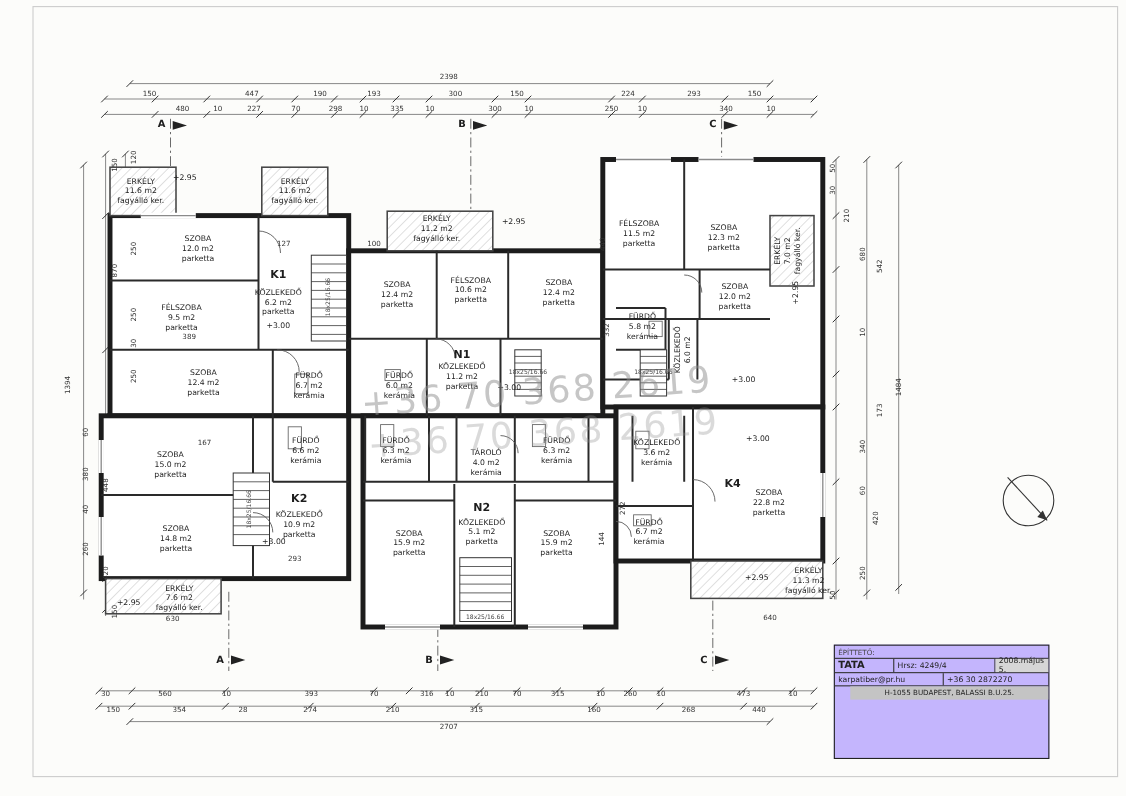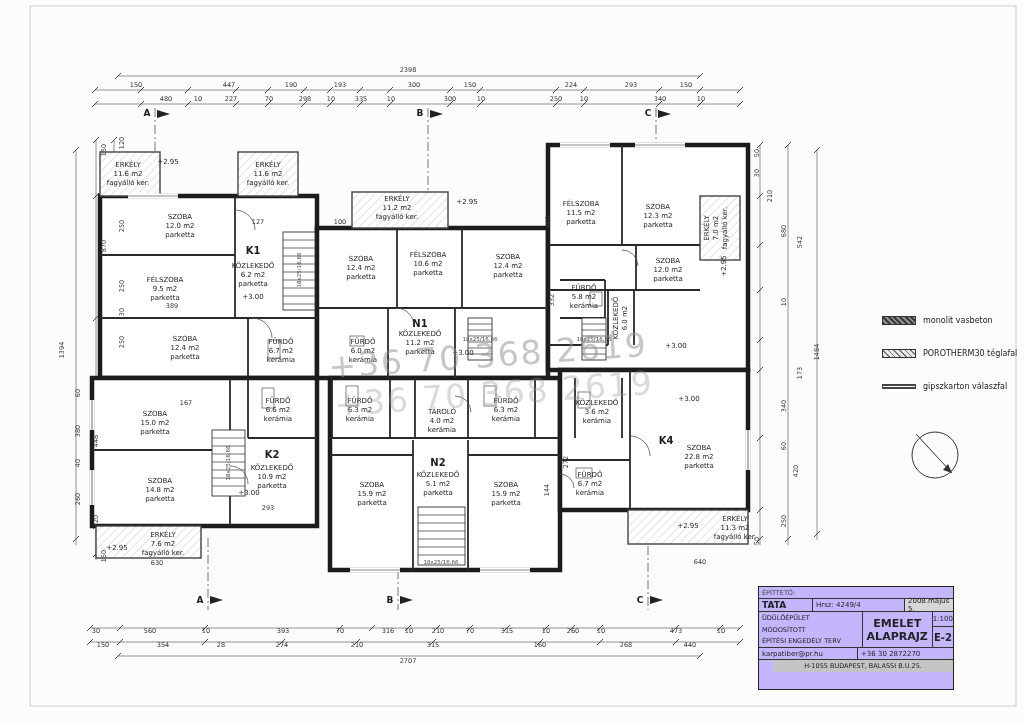--- a/index.html
+++ b/index.html
@@ -655,59 +655,30 @@
         <div>272</div>
       </div>
       <div class="lbl dim" style="left: 547px; top: 490px; transform: translate(-50%, -50%) rotate(-90deg);">
         <div>144</div>
       </div>
     </div>
 
   <div class="watermark wm1">+36 70 368 2619</div>
   <div class="watermark wm2">+36 70 368 2619</div>
 
-  <div class="legend">
-    <div class="legend-item">
-      <span class="swatch sw1"></span>
-      <span class="legend-label">monolit vasbeton</span>
-    </div>
-    <div class="legend-item">
-      <span class="swatch sw2"></span>
-      <span class="legend-label">POROTHERM30 téglafal</span>
-    </div>
-    <div class="legend-item">
-      <span class="swatch sw3"></span>
-      <span class="legend-label">gipszkarton válaszfal</span>
-    </div>
-  </div>
 
   <div class="tb">
     <div class="tb-row tb-r1">
       <span>ÉPÍTTETŐ:</span>
     </div>
     <div class="tb-row tb-r2">
       <span class="c-city">TATA</span>
       <span class="c-hrsz">Hrsz: 4249/4</span>
       <span class="c-date">2008.május 5.</span>
     </div>
-    <div class="tb-row tb-r3">
-      <div class="c-proj">
-        <div>ÜDÜLŐÉPÜLET</div>
-        <div>MÓDOSÍTOTT</div>
-        <div>ÉPÍTÉSI ENGEDÉLY TERV</div>
-      </div>
-      <div class="c-title">
-        <div>EMELET</div>
-        <div>ALAPRAJZ</div>
-      </div>
-      <div class="c-meta">
-        <div class="c-scale">1:100</div>
-        <div class="c-sheet">E-2</div>
-      </div>
-    </div>
     <div class="tb-row tb-r5">
       <span class="c-email">karpatiber@pr.hu</span>
       <span class="c-phone">+36 30 2872270</span>
     </div>
     <div class="tb-row tb-r6">H-1055 BUDAPEST, BALASSI B.U.25.</div>
   </div>
 
 </div>
 
 </body></html>

